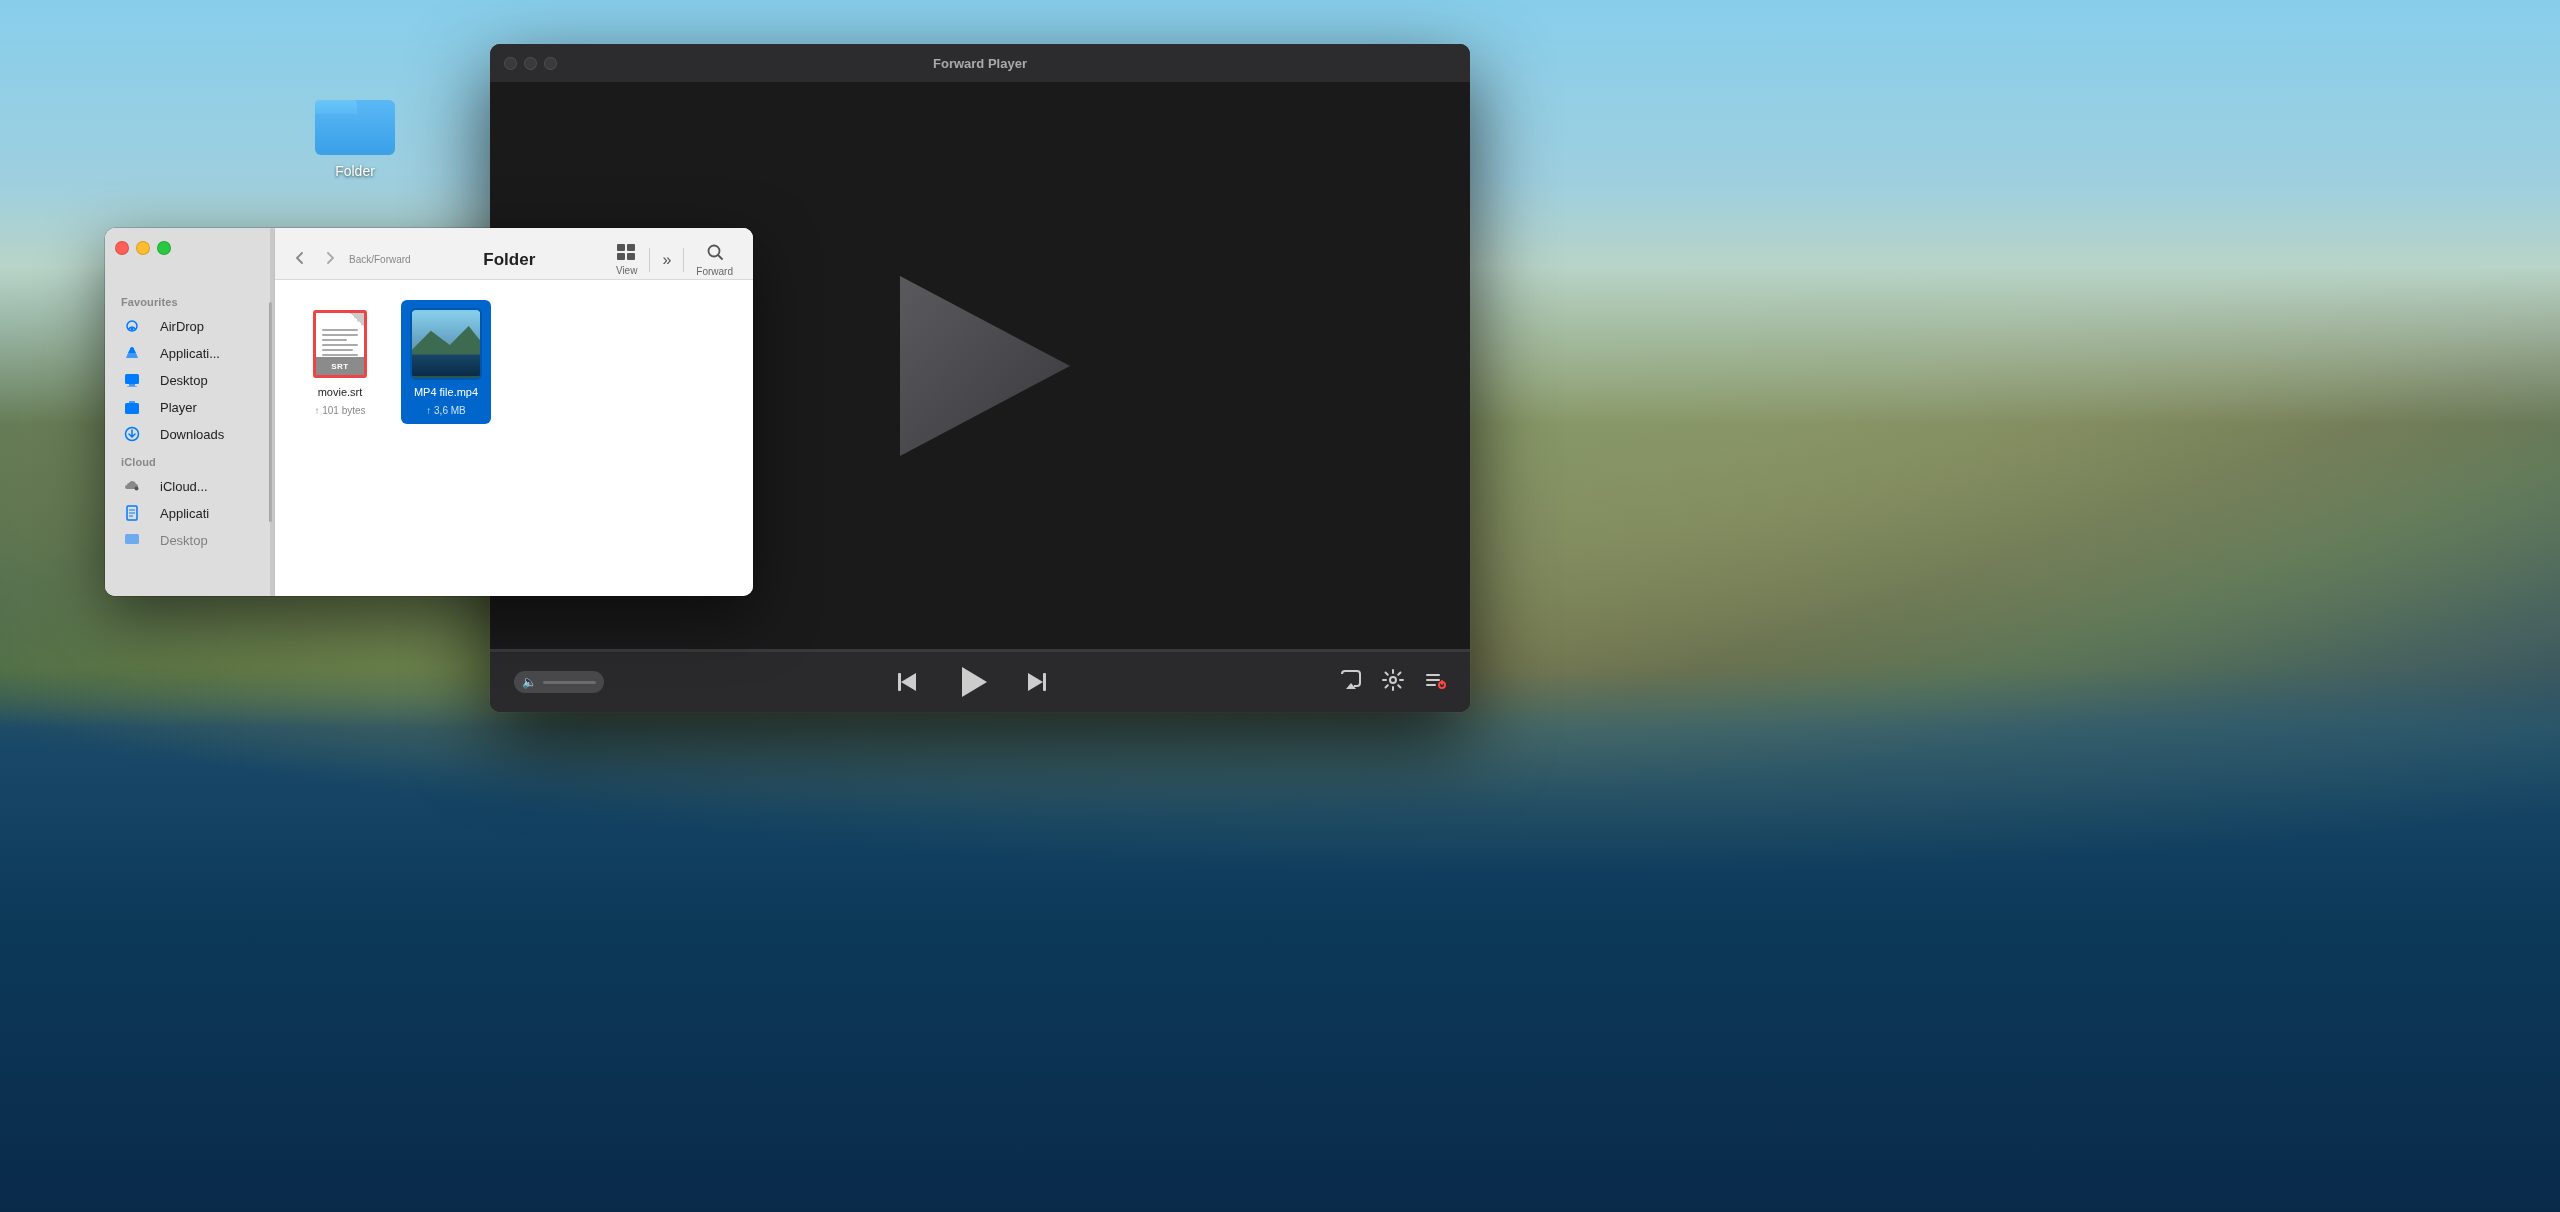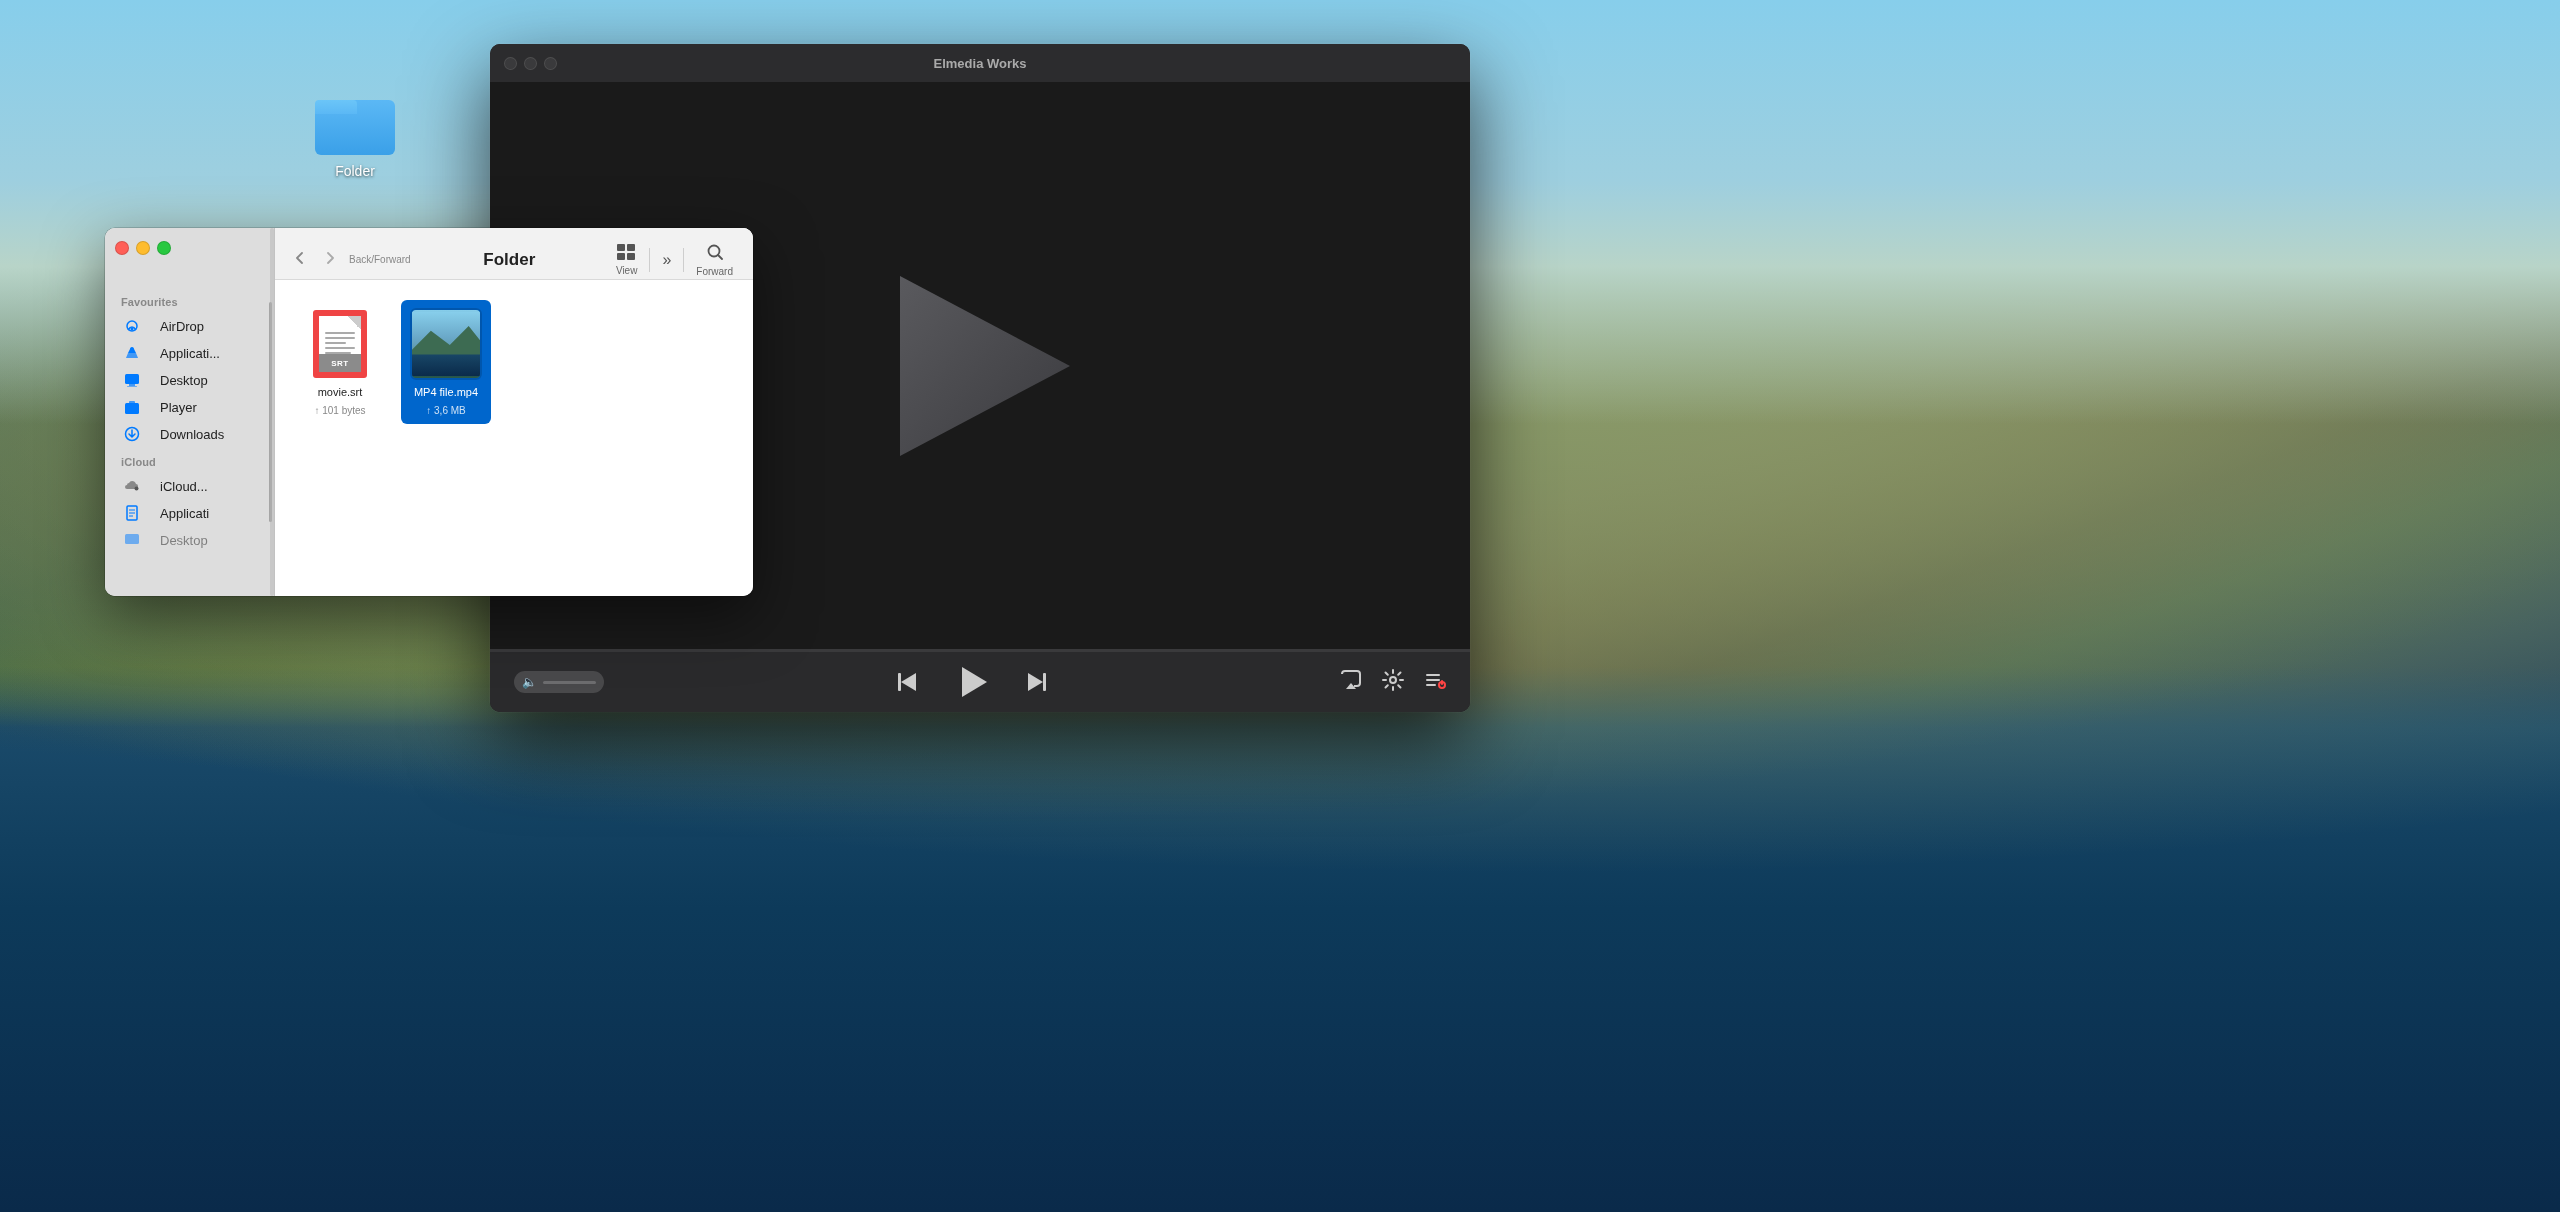--- a/index.html
+++ b/index.html
@@ -298,21 +298,21 @@
       position: relative;
       display: flex;
       align-items: center;
       justify-content: center;
     }
 
     .srt-paper {
       width: 54px;
       height: 68px;
       background: white;
-      border: 6px solid #ef4444;
+      border: 3px solid #ef4444;
       border-radius: 3px;
       position: relative;
       display: flex;
       flex-direction: column;
       align-items: center;
       overflow: hidden;
     }
 
     .srt-paper::before {
       content: '';
@@ -576,21 +576,21 @@
   <span class="desktop-folder-label">Folder</span>
 </div>
 
 <div class="player-window">
   <div class="player-titlebar">
     <div class="player-controls-area">
       <div class="player-traffic player-close"></div>
       <div class="player-traffic player-minimize"></div>
       <div class="player-traffic player-maximize"></div>
     </div>
-    <span class="player-title">Elmedia Works</span>
+    <span class="player-title">Forward Player</span>
   </div>
 
   <div class="player-video-area">
 
     <div style="position:relative; display:flex; align-items:center; justify-content:center;">
       <svg width="220" height="200" viewBox="0 0 220 200">
         <defs>
           <linearGradient id="triGrad" x1="0%" y1="0%" x2="100%" y2="100%">
             <stop offset="0%" style="stop-color:#5a5a5e"></stop>
             <stop offset="100%" style="stop-color:#3a3a3e"></stop>

